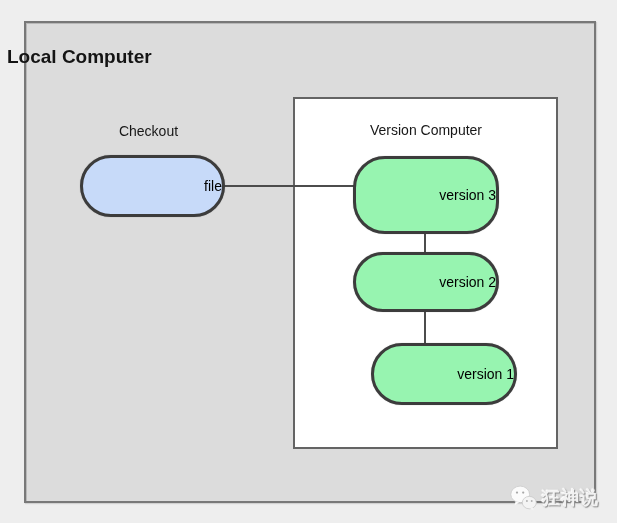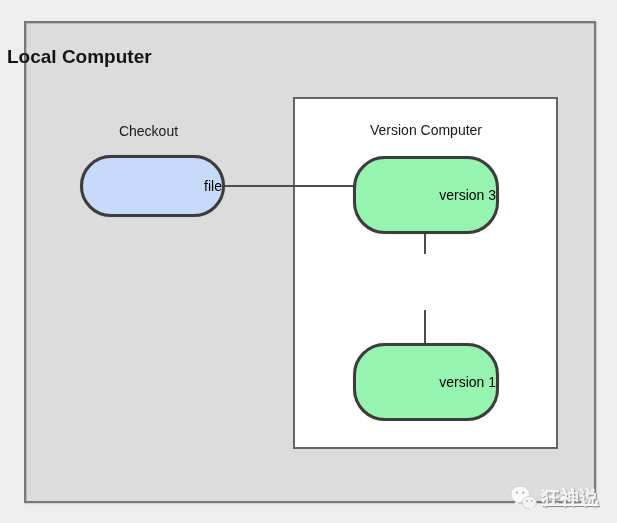--- a/index.html
+++ b/index.html
@@ -65,37 +65,36 @@
     justify-content: flex-end;
     font-size: 14px;
     color: #000;
     border: 3px solid var(--node-border, #3c3c3c);
     border-radius: 32px;
     box-shadow: 0 0 1px rgba(0,0,0,0.35);
   }
   .file-node { left: 80px;  top: 155px; width: 145px; height: 62px; background: var(--file-node-fill, #c7daf9); }
   .v3-node   { left: 353px; top: 156px; width: 146px; height: 78px; background: var(--version-node-fill, #97f4b0); }
   .v2-node   { left: 353px; top: 252px; width: 146px; height: 60px; background: var(--version-node-fill, #97f4b0); }
-  .v1-node   { left: 353px; top: 343px; width: 146px; height: 78px; background: var(--version-node-fill, #97f4b0); }
+  .v1-node   { left: 371px; top: 343px; width: 146px; height: 62px; background: var(--version-node-fill, #97f4b0); }
 
   .watermark {
     position: absolute;
     right: 18px; bottom: 12px;
     display: flex;
     align-items: center;
     gap: 5px;
   }
   .wx-icon { display: block; width: 27px; height: 26px; }
   .wm-text {
     font-size: 18px;
     font-weight: bold;
     color: #f2f2f2;
     letter-spacing: 1px;
     text-shadow: 1px 1px 1px #8d8d8d, -1px -1px 1px #ffffff, 0 0 2px #aaaaaa;
-    text-decoration: underline;
   }
 </style>
 </head>
 <body>
 
 <div class="stage">
 
   <div class="computer-box"></div>
 
   <div class="diagram-title">Local Computer</div>
@@ -111,20 +110,23 @@
   <div class="connector c-v2-v1"></div>
 
   <div class="node file-node">
     <span>file</span>
   </div>
 
   <div class="node v3-node">
     <span>version 3</span>
   </div>
 
+  <div class="node v2-node">
+    <span>version 2</span>
+  </div>
 
   <div class="node v1-node">
     <span>version 1</span>
   </div>
 
   <div class="watermark">
     <svg class="wx-icon" viewBox="0 0 27 26" xmlns="http://www.w3.org/2000/svg">
       <ellipse cx="10.2" cy="9.4" rx="9.4" ry="8.3" fill="#fbfbfb" stroke="#c9c9c9" stroke-width="0.8"></ellipse>
       <path d="M5.5 16.5 L4.6 20.2 L9.2 17.4 Z" fill="#fbfbfb"></path>
       <circle cx="7.0" cy="7.6" r="1.15" fill="#a8a8a8"></circle>

